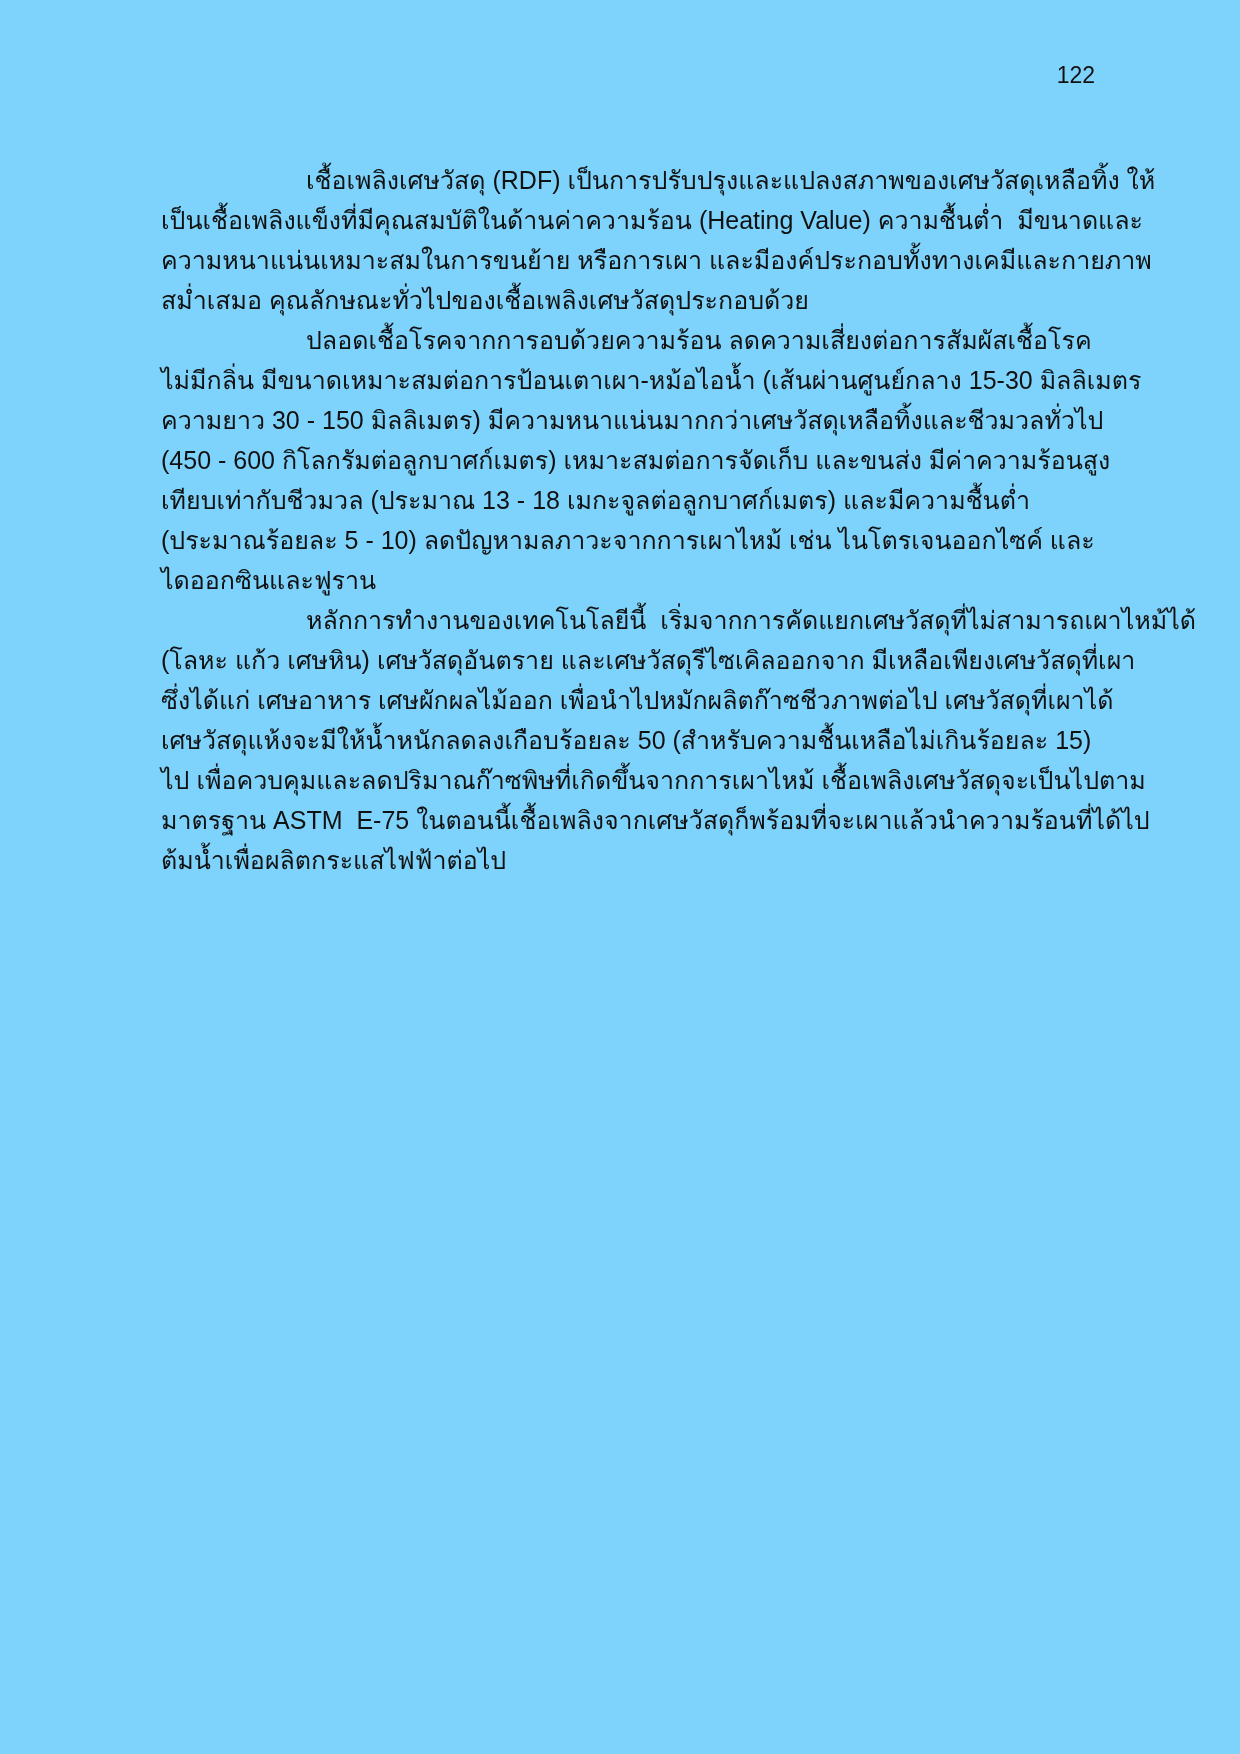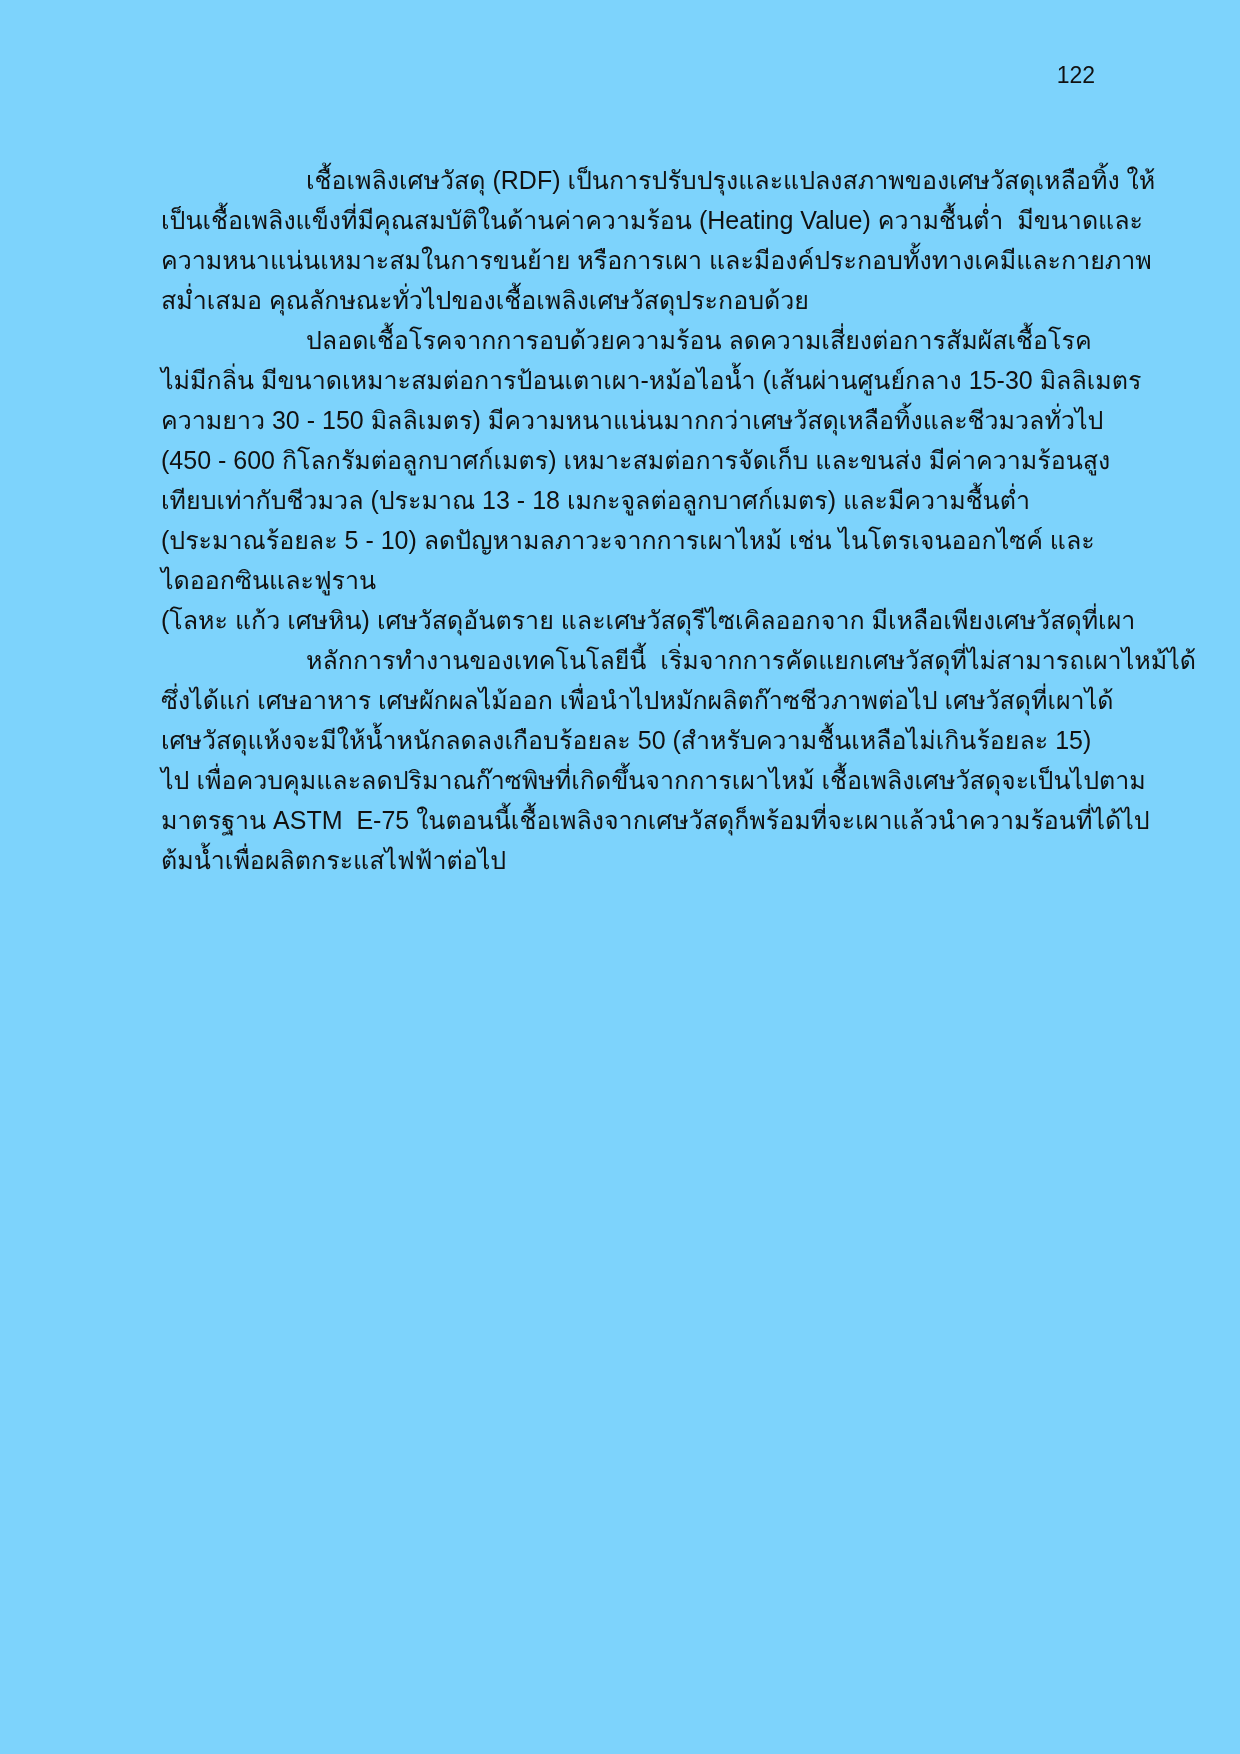--- a/index.html
+++ b/index.html
@@ -69,22 +69,22 @@
       <div class="line indent">ปลอดเชื้อโรคจากการอบด้วยความร้อน ลดความเสี่ยงต่อการสัมผัสเชื้อโรค</div>
       <div class="line">ไม่มีกลิ่น มีขนาดเหมาะสมต่อการป้อนเตาเผา-หม้อไอน้ำ (เส้นผ่านศูนย์กลาง 15-30 มิลลิเมตร</div>
       <div class="line">ความยาว 30 - 150 มิลลิเมตร) มีความหนาแน่นมากกว่าเศษวัสดุเหลือทิ้งและชีวมวลทั่วไป</div>
       <div class="line">(450 - 600 กิโลกรัมต่อลูกบาศก์เมตร) เหมาะสมต่อการจัดเก็บ และขนส่ง มีค่าความร้อนสูง</div>
       <div class="line">เทียบเท่ากับชีวมวล (ประมาณ 13 - 18 เมกะจูลต่อลูกบาศก์เมตร) และมีความชื้นต่ำ</div>
       <div class="line">(ประมาณร้อยละ 5 - 10) ลดปัญหามลภาวะจากการเผาไหม้ เช่น ไนโตรเจนออกไซค์ และ</div>
       <div class="line">ไดออกซินและฟูราน</div>
     </div>
 
     <div class="paragraph">
+      <div class="line indent">หลักการทำงานของเทคโนโลยีนี้  เริ่มจากการคัดแยกเศษวัสดุที่ไม่สามารถเผาไหม้ได้</div>
       <div class="line">(โลหะ แก้ว เศษหิน) เศษวัสดุอันตราย และเศษวัสดุรีไซเคิลออกจาก มีเหลือเพียงเศษวัสดุที่เผา</div>
-      <div class="line indent">หลักการทำงานของเทคโนโลยีนี้  เริ่มจากการคัดแยกเศษวัสดุที่ไม่สามารถเผาไหม้ได้</div>
       <div class="line">ซึ่งได้แก่ เศษอาหาร เศษผักผลไม้ออก เพื่อนำไปหมักผลิตก๊าซชีวภาพต่อไป เศษวัสดุที่เผาได้</div>
       <div class="line">เศษวัสดุแห้งจะมีให้น้ำหนักลดลงเกือบร้อยละ 50 (สำหรับความชื้นเหลือไม่เกินร้อยละ 15)</div>
       <div class="line">ไป เพื่อควบคุมและลดปริมาณก๊าซพิษที่เกิดขึ้นจากการเผาไหม้ เชื้อเพลิงเศษวัสดุจะเป็นไปตาม</div>
       <div class="line">มาตรฐาน ASTM  E-75 ในตอนนี้เชื้อเพลิงจากเศษวัสดุก็พร้อมที่จะเผาแล้วนำความร้อนที่ได้ไป</div>
       <div class="line">ต้มน้ำเพื่อผลิตกระแสไฟฟ้าต่อไป</div>
     </div>
 
   </div>
 </div>
 

